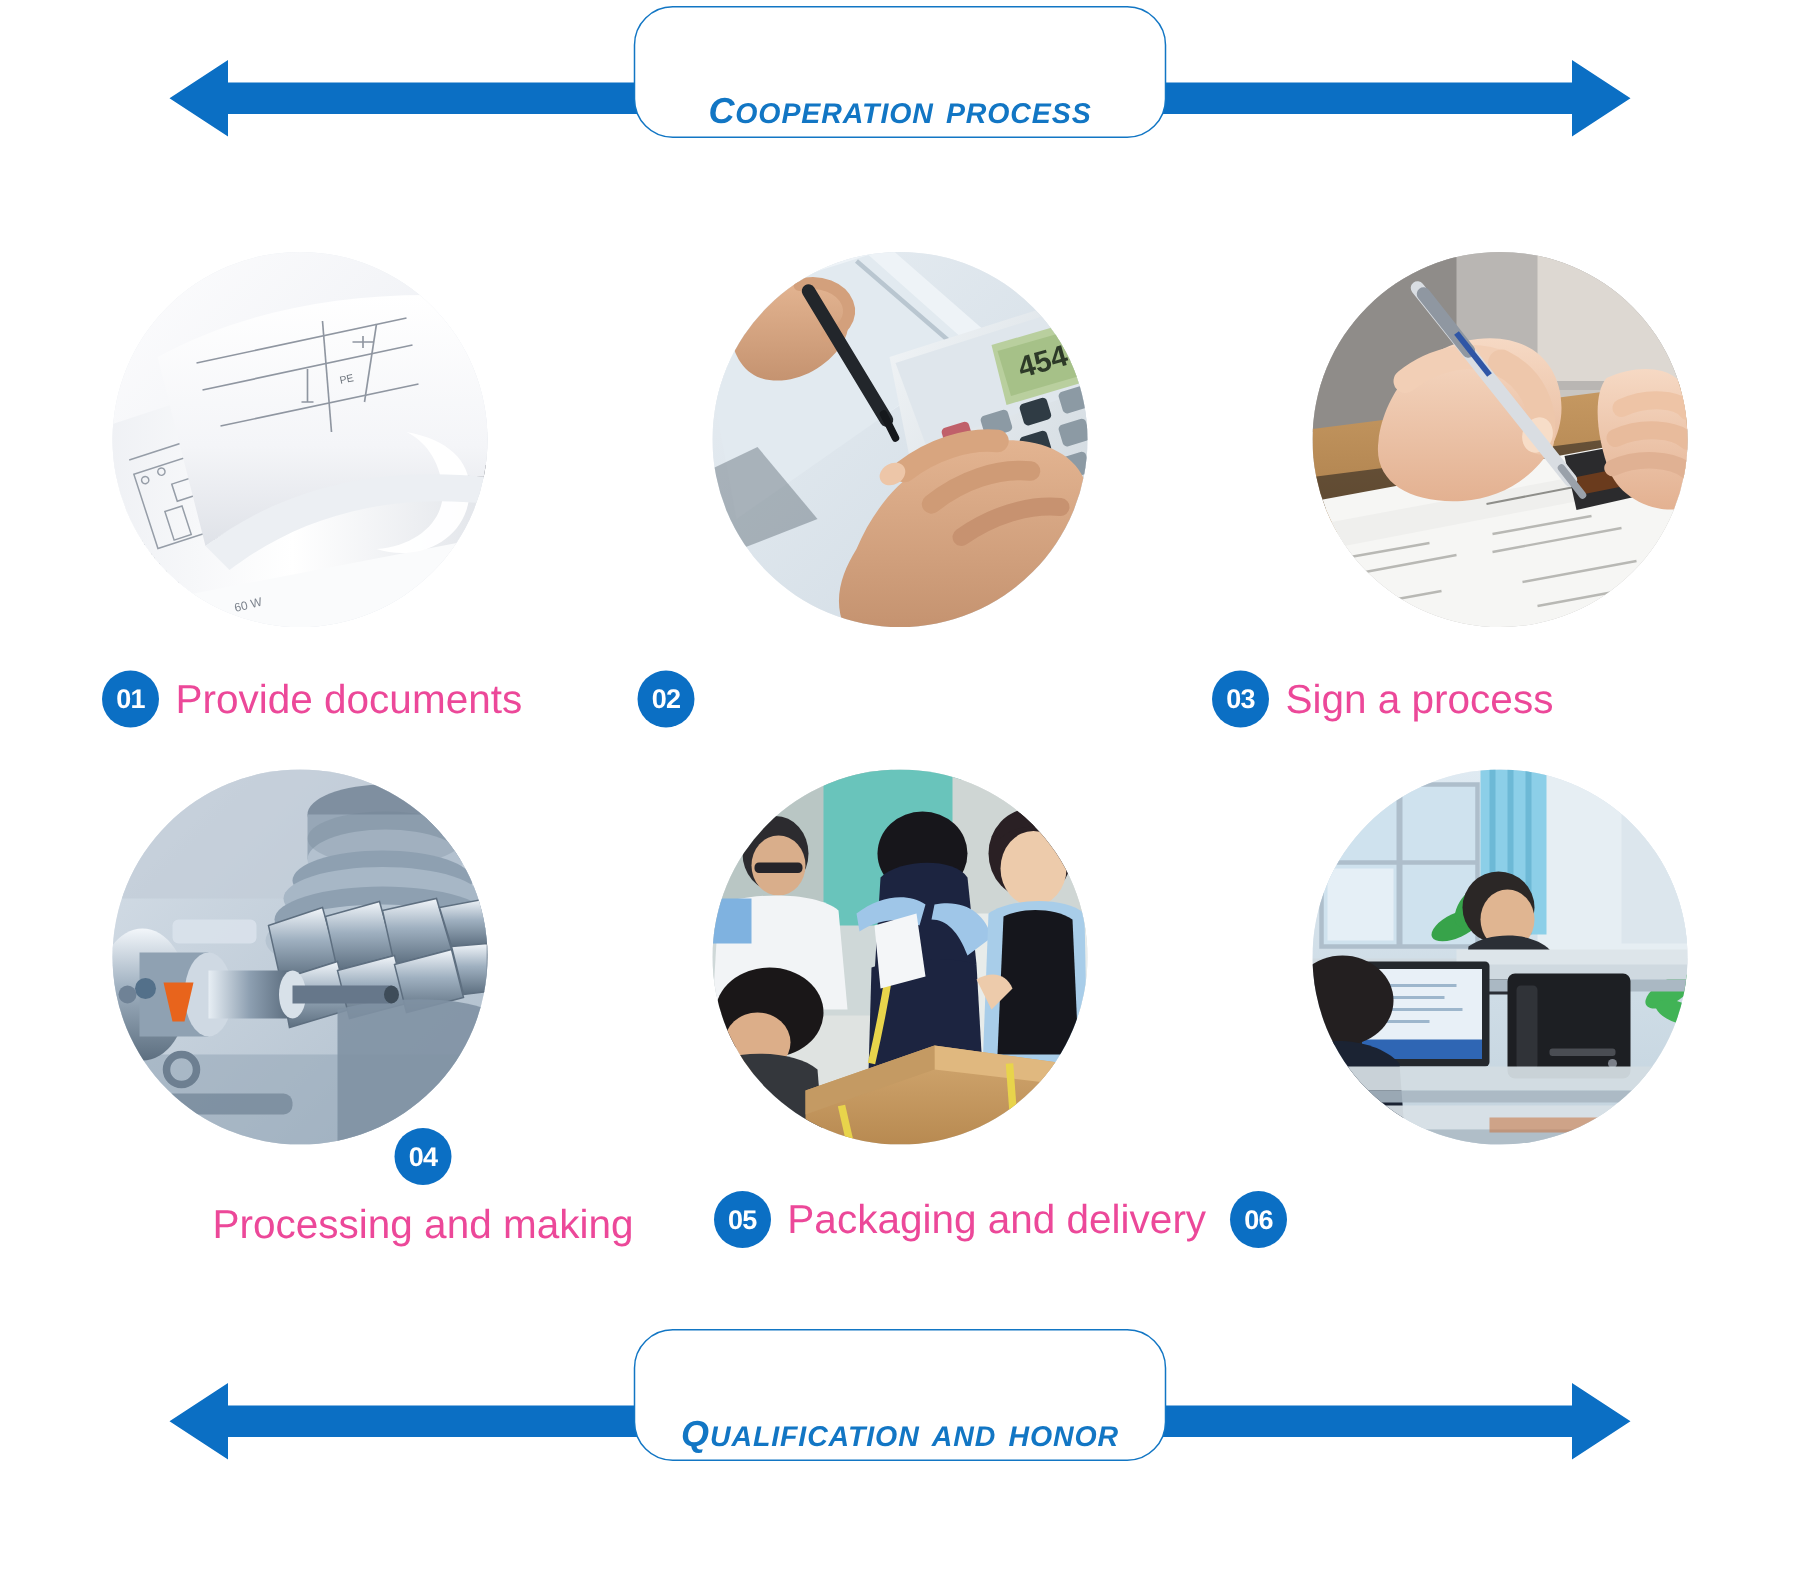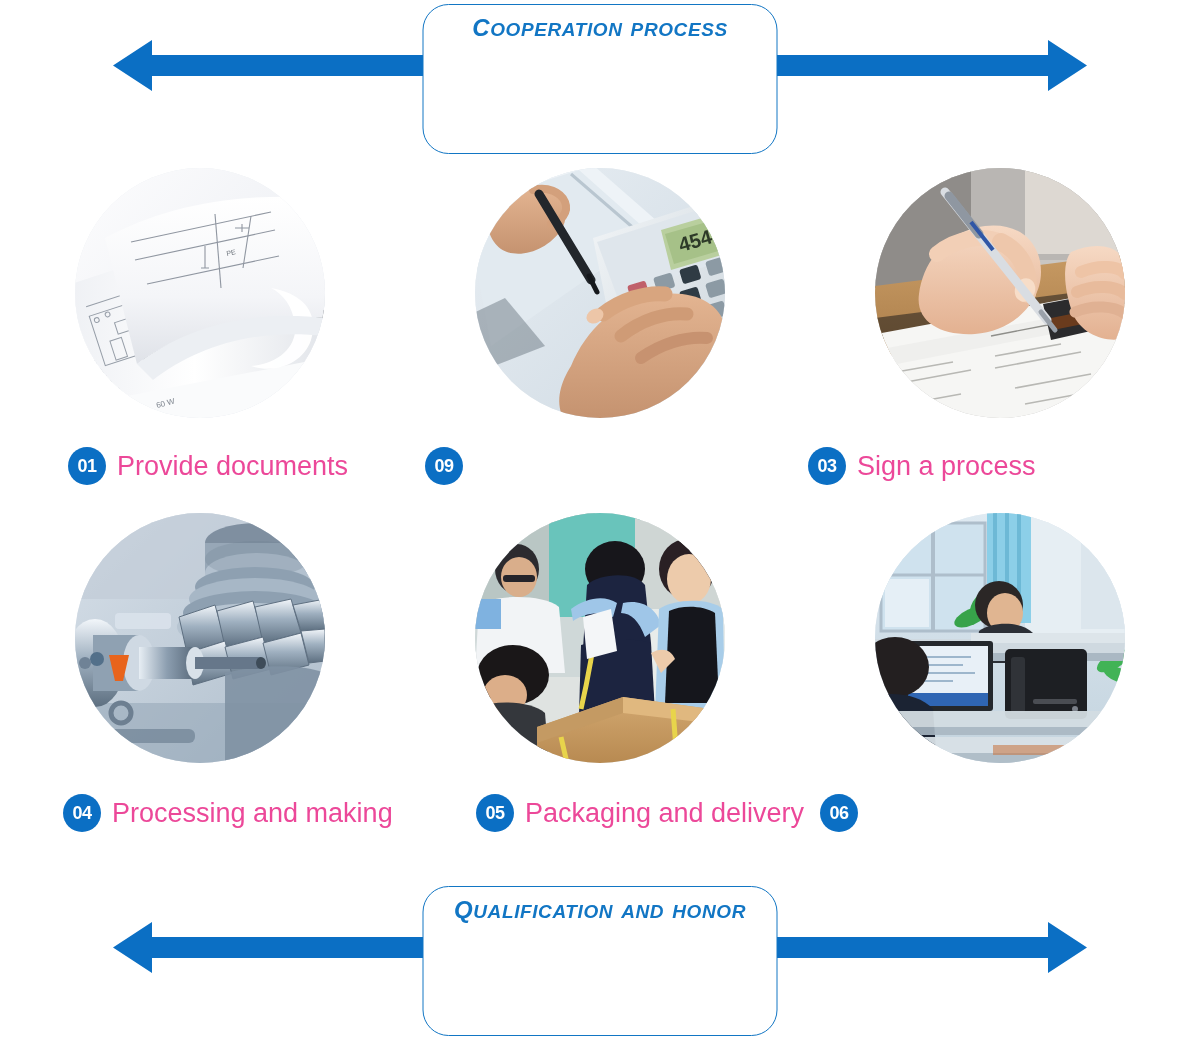--- a/index.html
+++ b/index.html
@@ -20,26 +20,26 @@
 
   
   .banner{
     position:absolute;left:0;width:1200px;height:131px;
   }
   .banner-arrow{
     position:absolute;left:0;top:0;width:1200px;height:131px;
   }
   .banner-box{
     position:absolute;top:4px;left:50%;transform:translateX(-50%);
-    width:355px;height:150px;
+    width:355px;height:88px;
     border:1.6px solid #1276c4;
     border-radius:26px;
     background:#ffffff;
     box-sizing:border-box;
-    display:flex;align-items:flex-start;justify-content:center;
+    display:flex;align-items:flex-end;justify-content:center;
   }
   .banner-title{
     color:#1276c4;
     font-style:italic;
     font-weight:bold;
     font-size:27px;
     letter-spacing:.6px;
     font-variant:small-caps;
     text-transform:lowercase;
     white-space:nowrap;
@@ -85,21 +85,21 @@
     letter-spacing:-.5px;
   }
   .caption-label{
     font-size:27px;color:#ec4899;font-weight:400;
   }
 
   
   #step-1 .caption{justify-content:flex-start;padding-left:68px;}
   #step-2 .caption{justify-content:flex-start;padding-left:25px;}
   #step-3 .caption{justify-content:flex-start;padding-left:8px;}
-  #step-4 .caption{justify-content:flex-start;padding-left:63px;}
+  #step-4 .caption{justify-content:flex-start;padding-left:82px;flex-direction:column;}
   #step-5 .caption{justify-content:center;padding-left:40px;}
   #step-6 .caption{justify-content:flex-start;padding-left:20px;}
   #row-2 .caption{bottom:26px;}
 </style>
 </head>
 <body>
 
 <div class="watermark"></div>
 
 <div class="banner" id="banner-top">
@@ -240,21 +240,21 @@
           <path d="M114,108 L122,124" stroke="#15181c" stroke-width="5" stroke-linecap="round"></path>
 
           <path d="M96,198 C112,160 140,136 176,128 C212,120 244,132 250,158 L250,250 L88,250 C80,232 86,214 96,198 Z" fill="url(#skin2)"></path>
           <path d="M128,146 C146,132 170,124 190,126" fill="none" stroke="#d8a57f" stroke-width="15" stroke-linecap="round"></path>
           <path d="M146,168 C166,152 190,144 212,146" fill="none" stroke="#cf9b76" stroke-width="13" stroke-linecap="round"></path>
           <path d="M166,190 C186,176 210,168 232,170" fill="none" stroke="#c79270" stroke-width="12" stroke-linecap="round"></path>
           <ellipse cx="120" cy="148" rx="9" ry="7" fill="#edc6a8" transform="rotate(-30 120 148)"></ellipse>
         </svg>
       </div>
       <div class="caption">
-        <span class="badge">09</span>
+        <span class="badge">02</span>
       </div>
     </div>
 
     <div class="step" id="step-3">
       <div class="photo">
         <svg viewBox="0 0 250 250">
           <defs>
             <linearGradient id="skin3" x1="0" y1="0" x2="0" y2="1">
               <stop offset="0" stop-color="#f6d9c4"></stop>
                 <stop offset="1" stop-color="#e3b191"></stop>

